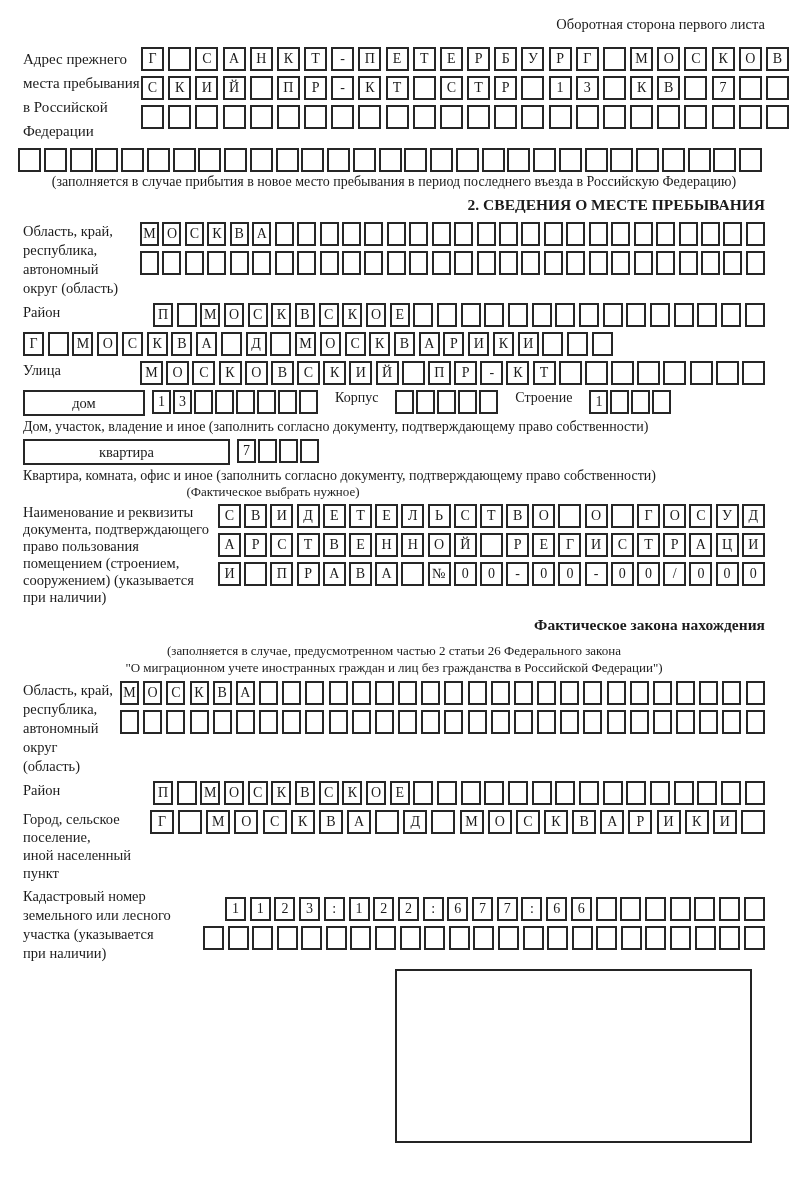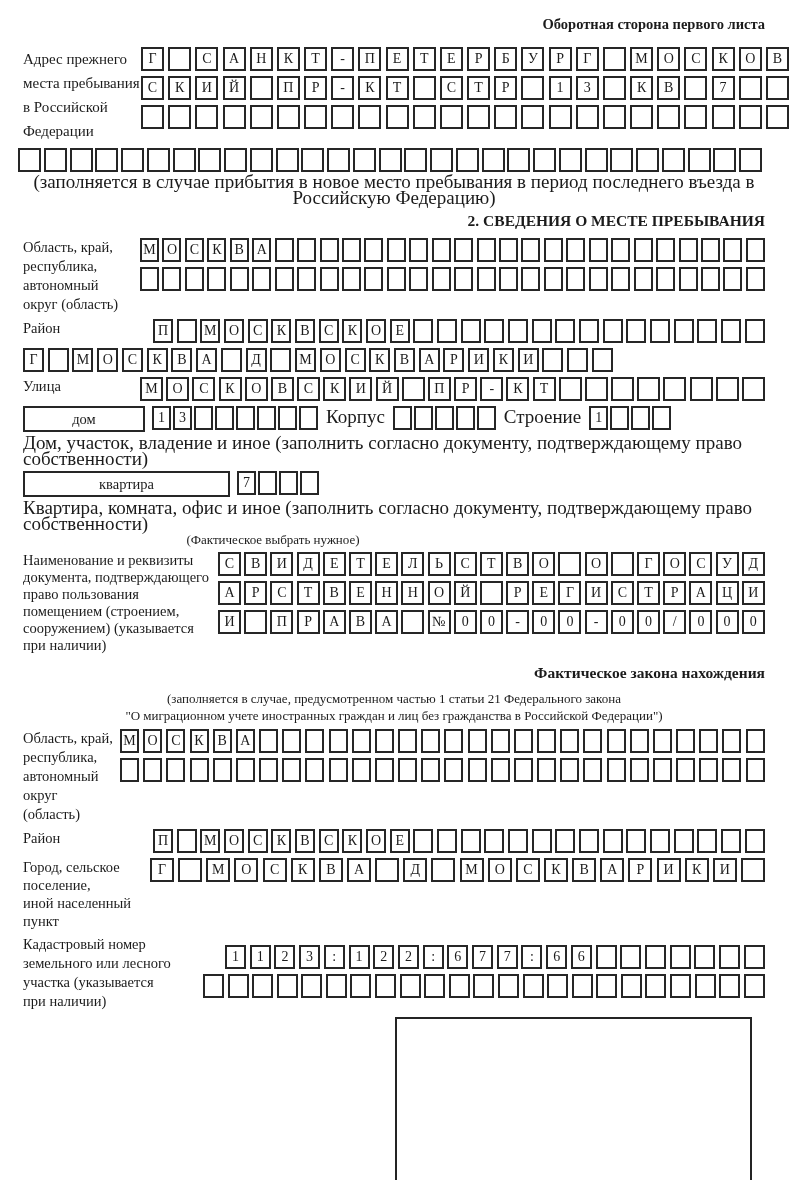--- a/index.html
+++ b/index.html
@@ -2,21 +2,21 @@
 <html><head>
 <meta charset="utf-8">
 <style>
   html,body{margin:0;padding:0;background:#fff;}
   .page{
     position:relative;width:800px;height:1180px;overflow:hidden;
     background:#fff;color:#1b1b1b;box-sizing:border-box;
     padding:16px 0 0 23px;
     font-family:"Liberation Serif", "DejaVu Serif", serif;
   }
-  .page-note{width:742px;text-align:right;font-size:14.5px;padding-right:22px;margin-bottom:14px;font-weight:bold;}
+  .page-note{width:742px;text-align:right;font-size:14.5px;padding-right:22px;margin-bottom:14px;}
   .field{display:flex;align-items:flex-start;margin-bottom:5px;}
   .label{font-size:14.5px;line-height:19px;white-space:pre-line;flex-shrink:0;}
   .addr-label{width:118px;line-height:24px;font-size:15px;}
   .w-obl{width:117px;}
   .w-raion{width:130px;}
   .w-gorod{width:152px;line-height:18px;}
   .w-ul{width:117px;}
   .w-svid{width:195px;line-height:17px;}
   .w-fobl{width:97px;}
   .w-fgorod{width:127px;line-height:18px;}
@@ -32,32 +32,32 @@
   .r-prev4{width:744px;margin:3px 0 2px -5px}.r-prev4 .cell{width:23px}
   .r-obl{width:625px}.r-obl .cell{width:19px}
   .r-raion{width:612px}.r-raion .cell{width:20px}
   .r-gorod{width:590px}.r-gorod .cell{width:21px}
   .r-ul{width:625px}.r-ul .cell{width:23px}
   .r-svid{width:547px}.r-svid .cell{width:23px}
   .r-fobl{width:645px}.r-fobl .cell{width:19px}
   .r-fgorod{width:615px}.r-fgorod .cell{width:24px}
   .r-kad{width:540px}.r-kad .cell{width:21px}
   .r-kad2{width:562px;margin-left:-22px}.r-kad2 .cell{width:21px}
-  .caption{font-size:19px;line-height:16px;}
+  .caption{font-size:14px;line-height:16px;}
   .center{width:742px;text-align:center;}
   .sect-title{width:742px;text-align:right;font-size:15.5px;font-weight:bold;margin:6px 0 8px;}
   .fact-title{margin-top:10px;}
   .dom-row{display:flex;align-items:flex-start;margin:4px 0 3px;}
   .named-box{box-sizing:border-box;height:26px;border:2px solid #262626;background:#fff;
     display:flex;align-items:center;justify-content:center;font-size:14.5px;flex-shrink:0;}
   .dom-box{width:122px;margin-right:7px;}
   .kv-box{width:207px;margin-right:7px;}
   .cells-inline{display:flex;gap:2px;}
   .cells-inline .cell{width:19px;}
-  .inline-label{font-size:19px;margin:0 8px;}
+  .inline-label{font-size:14px;margin:0 17px;}
   .stay-row{display:flex;align-items:center;font-size:14.5px;margin:6px 0 2px;}
   .checkbox{width:20px;}
   .gap-s{margin-left:7px;}
   .gap-m{margin-left:9px;}
   .gap-l{margin-left:22px;}
   .gap-xl{margin-left:30px;}
   .hint{width:340px;margin-left:80px;text-align:center;font-size:13px;margin-bottom:4px;}
   .fact-cap{width:742px;text-align:center;font-size:13px;line-height:17px;}
   .confirm-box{box-sizing:border-box;margin-left:372px;margin-top:6px;width:357px;height:174px;border:2px solid #242424;background:#fff;}
 </style>
@@ -470,21 +470,21 @@
           <span class="cell">0</span>
           <span class="cell">/</span>
           <span class="cell">0</span>
           <span class="cell">0</span>
           <span class="cell">0</span>
         </div>
     </div>
   </div>
 
   <div class="sect-title fact-title">Фактическое закона нахождения</div>
-  <div class="fact-cap">(заполняется в случае, предусмотренном частью 1 статьи 21 Федерального закона</div>
+  <div class="fact-cap">(заполняется в случае, предусмотренном частью 2 статьи 26 Федерального закона</div>
   <div class="fact-cap">"О миграционном учете иностранных граждан и лиц без гражданства в Российской Федерации")</div>
 
   <div class="field" style="margin-top:5px;">
     <div class="label w-fobl">Область, край,
 республика,
 автономный округ
 (область)</div>
     <div class="rows">
       <div class="box-row r-fobl">
           <span class="cell">М</span>

